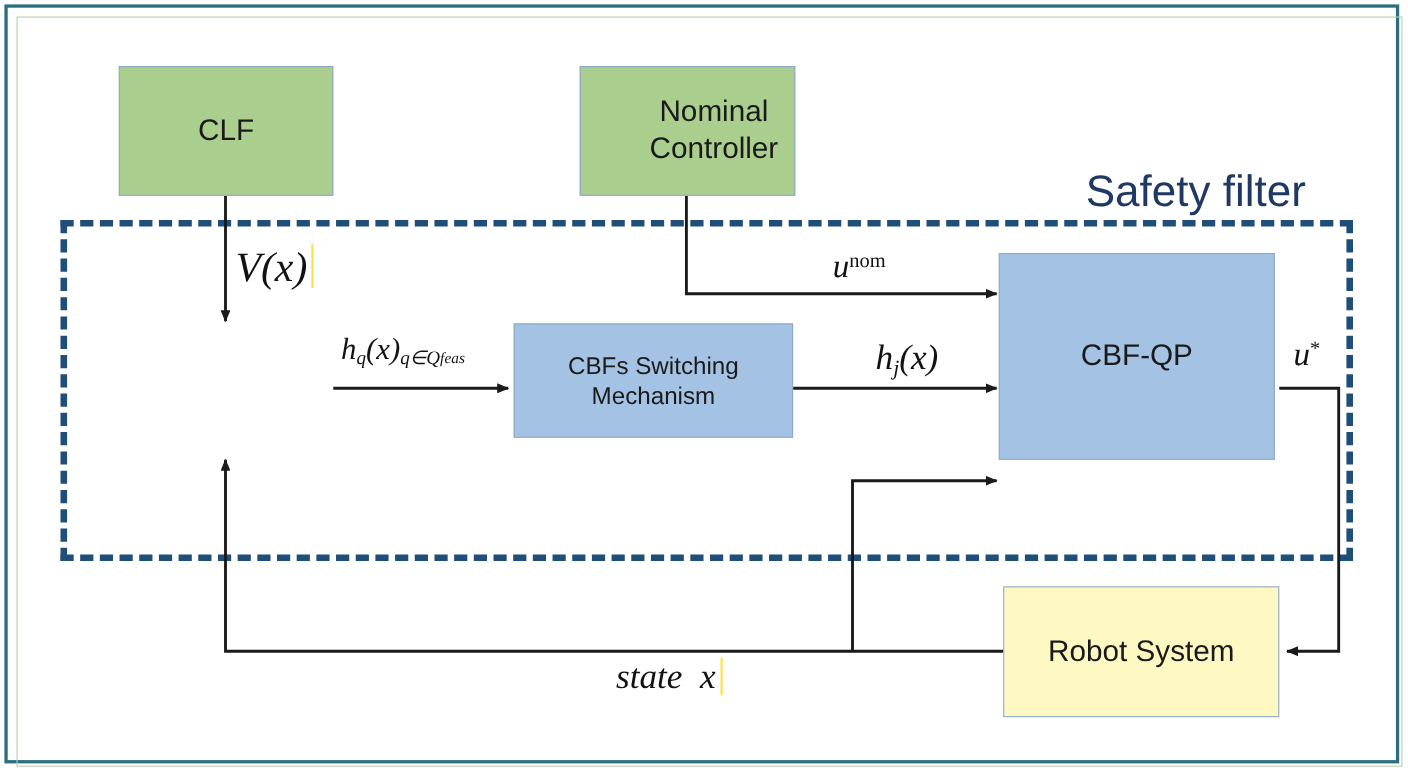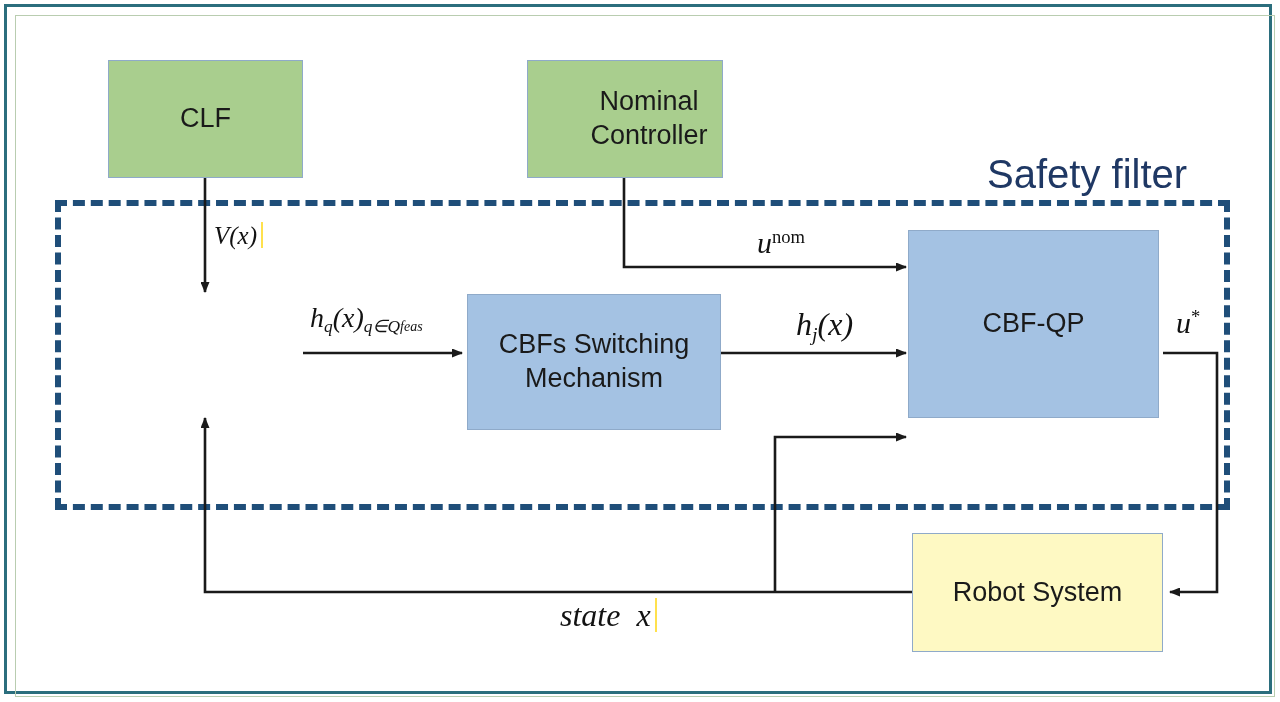--- a/index.html
+++ b/index.html
@@ -157,28 +157,28 @@
       <path d="M912,592 L205,592 L205,418" stroke="#1a1a1a" stroke-width="2.6" fill="none" marker-end="url(#arrow)"></path>
     </g>
   </svg>
 
   <div class="block green" style="left:108px; top:60px; width:195px; height:118px; font-size:27px;">CLF</div>
 
   <div class="block green" style="left:527px; top:60px; width:196px; height:118px; font-size:27px;padding-left:48px;">Nominal
 Controller</div>
 
 
-  <div class="block blue" style="left:467px; top:294px; width:254px; height:136px; font-size:27px;">CBFs Switching
+  <div class="block blue" style="left:467px; top:294px; width:254px; height:104px; font-size:22px;">CBFs Switching
 Mechanism</div>
 
   <div class="block blue" style="left:908px; top:230px; width:251px; height:188px; font-size:27px;">CBF-QP</div>
 
   <div class="block amber" style="left:912px; top:533px; width:251px; height:119px; font-size:27px;">Robot System</div>
 
-  <div class="mathlabel" style="left:214px; top:222px; font-size:25px;">
+  <div class="mathlabel" style="left:214px; top:222px; font-size:38px;">
     <span>V</span><span>(x)</span><span class="caret"></span>
   </div>
 
   <div class="mathlabel" style="left:310px; top:304px; font-size:28px;">
     <span>h</span><sub>q</sub><span>(x)</span><sub>q∈Q</sub><span class="sub2">feas</span>
   </div>
 
   <div class="mathlabel" style="left:757px; top:228px; font-size:30px;">
     <span>u</span><sup class="up">nom</sup>
   </div>

